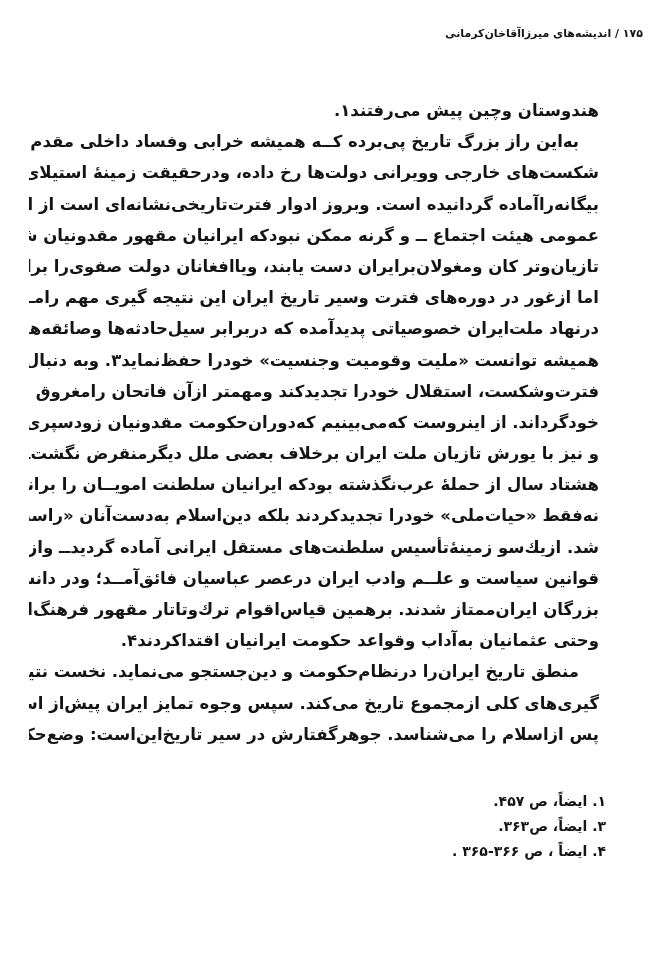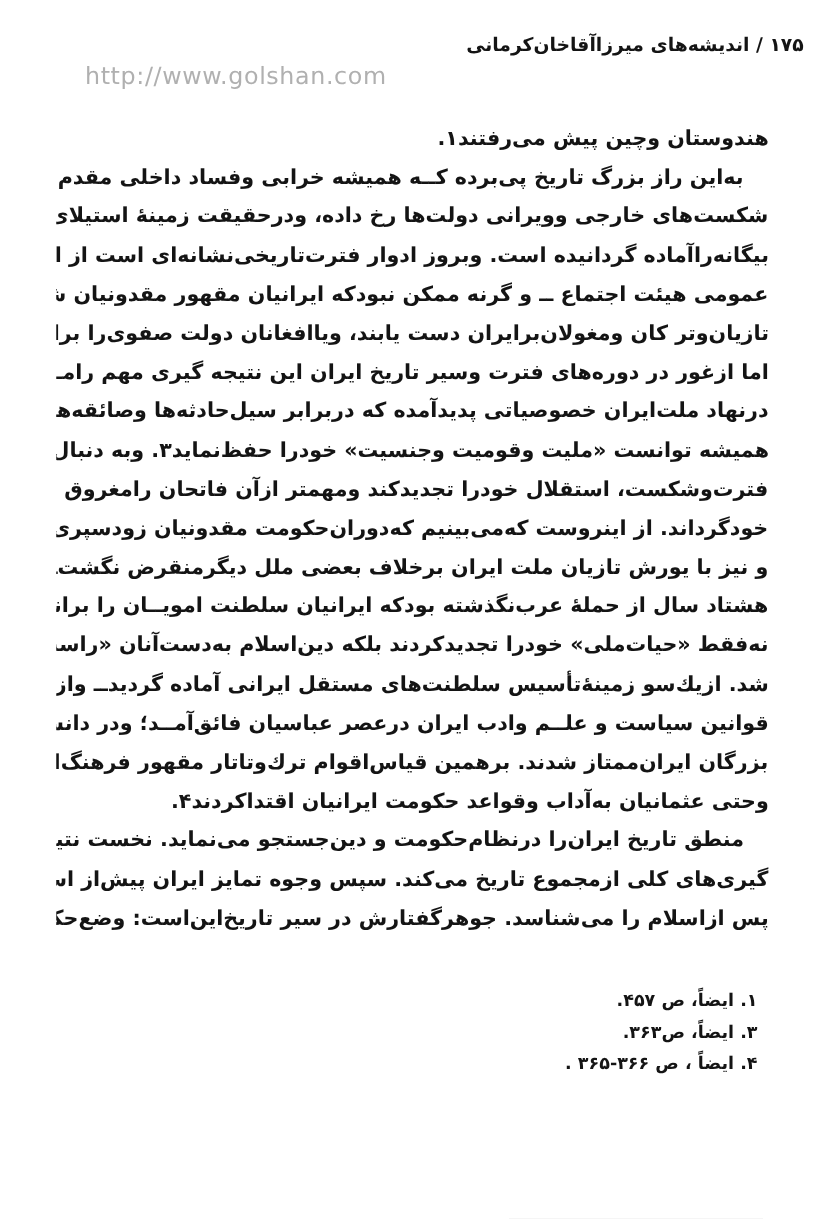--- a/index.html
+++ b/index.html
@@ -7,31 +7,31 @@
     position:relative;
     width:657px; height:975px;
     background:#ffffff;
     color:#141414;
     font-family:"DejaVu Sans", sans-serif;
     overflow:hidden;
   }
   .header {
     position:absolute; top:27px; right:14px;
     direction:rtl;
-    font-size:15px; font-weight:bold;
+    font-size:11px; font-weight:bold;
     white-space:nowrap;
   }
   .watermark {
     position:absolute; top:50px; left:68px;
     font-size:19px; color:#b0b0b0;
     font-family:"DejaVu Sans", sans-serif;
     letter-spacing:0.5px;
   }
   .body-text {
-    position:absolute; top:95px; right:42px;
+    position:absolute; top:95px; right:58px;
     width:570px;
     direction:rtl;
     font-size:16.5px; font-weight:bold;
   }
   .line {
     height:31.2px; line-height:31.2px;
     text-align:justify;
     text-align-last:justify;
     overflow:hidden;
     white-space:nowrap;
@@ -50,21 +50,20 @@
     white-space:nowrap;
   }
 </style>
 </head>
 <body>
 
 <div class="page">
 
   <div class="header">۱۷۵ / اندیشه‌های میرزاآقاخان‌کرمانی</div>
 
-  <div class="watermark">http://www.golshan.com</div>
 
   <div class="body-text">
       <div class="line par-end">هندوستان وچین پیش می‌رفتند۱.</div>
       <div class="line indent">به‌این راز بزرگ تاریخ پی‌برده کــه همیشه خرابی وفساد داخلی مقدم بــر</div>
       <div class="line">شکست‌های خارجی وویرانی دولت‌ها رخ داده، ودرحقیقت زمینۀ استیلای‌عناصر</div>
       <div class="line">بیگانه‌راآماده گردانیده است. وبروز ادوار فترت‌تاریخی‌نشانه‌ای است از انحطاط</div>
       <div class="line">عمومی هیئت اجتماع ــ و گرنه ممکن نبودکه ایرانیان مقهور مقدونیان شونــد، و</div>
       <div class="line">تازیان‌وتر کان ومغولان‌برایران دست یابند، ویاافغانان دولت صفوی‌را براندازند۲.</div>
       <div class="line">اما ازغور در دوره‌های فترت وسیر تاریخ ایران این نتیجه گیری مهم رامــی کند:</div>
       <div class="line">درنهاد ملت‌ایران خصوصیاتی پدیدآمده که دربرابر سیل‌حادثه‌ها وصائقه‌های‌تاریخ</div>

